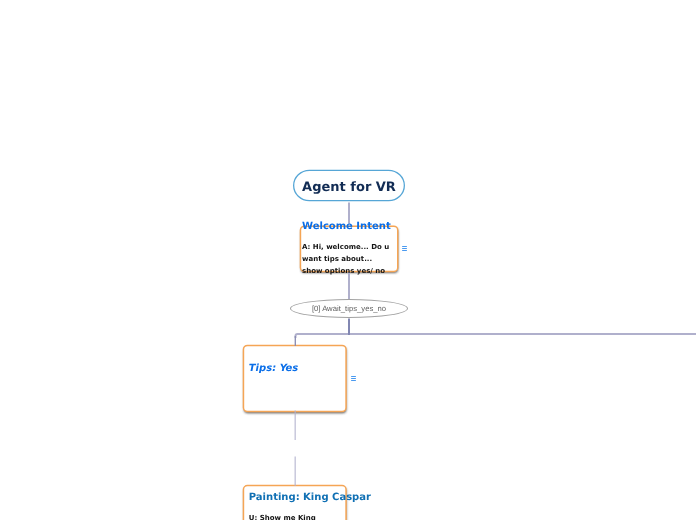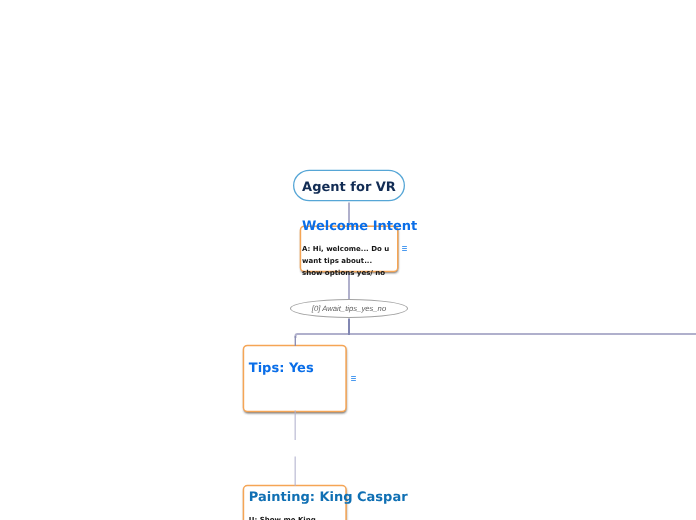--- a/index.html
+++ b/index.html
@@ -3,21 +3,21 @@
 <meta charset="utf-8">
 <style>
   html,body{margin:0;padding:0;width:696px;height:520px;background:#ffffff;overflow:hidden;}
   body{font-family:"DejaVu Sans",sans-serif;-webkit-font-smoothing:antialiased;text-rendering:geometricPrecision;}
   .canvas{position:relative;width:696px;height:520px;filter:blur(0px);}
   svg.edges{position:absolute;left:0;top:0;width:696px;height:520px;}
   .node{position:absolute;box-sizing:border-box;background:#fff;}
   .root-node{display:flex;align-items:center;justify-content:center;background:transparent;
     font-weight:bold;font-size:13px;color:#122c54;}
   .card{padding:0;display:flex;flex-direction:column;justify-content:center;background:transparent;}
-  .card .title{color:#0a6ee8;font-weight:bold;font-size:13px;white-space:pre;}
+  .card .title{color:#0a6ee8;font-weight:bold;font-size:10px;white-space:pre;}
   .card.dark-title .title{color:#1070b4;margin-top:16px;}
   .card .body{color:#141414;font-weight:bold;font-size:7px;line-height:12px;white-space:pre;margin-top:9px;}
   .ellipse{border:1px solid #a2a2a2;border-radius:50%;display:flex;align-items:center;justify-content:center;
     color:#5f5f5f;font-family:"Liberation Sans",sans-serif;font-size:7.7px;}
   .ham{position:absolute;width:5.3px;}
   .ham i{display:block;height:1.1px;background:#4a9af0;margin-bottom:0.9px;border-radius:0.6px;}
 </style>
 </head>
 <body>
 
@@ -77,25 +77,25 @@
     <div class="body">A: Hi, welcome... Do u
 want tips about...
 show options yes/ no</div>
   </div>
   <div class="ham" style="left:401.9px;top:245.9px;">
       <i></i>
       <i></i>
       <i></i>
     </div>
 
-  <div class="node ellipse" style="left:290px;top:299px;width:118px;height:19px;font-style:italic;">
+  <div class="node ellipse" style="left:290px;top:299px;width:118px;height:19px;">
     <span>[0] Await_tips_yes_no</span>
   </div>
 
-  <div class="node card" style="left:248.8px;top:344.8px;width:98px;height:47px;">
+  <div class="node card" style="left:248.8px;top:344.8px;width:98px;height:47px;font-style:italic;">
     <div class="title">Tips: Yes</div>
   </div>
   <div class="ham" style="left:350.9px;top:375.8px;">
       <i></i>
       <i></i>
       <i></i>
     </div>
 
 
   <div class="node card dark-title" style="left:248.8px;top:485.1px;width:98px;height:41.5px;">

